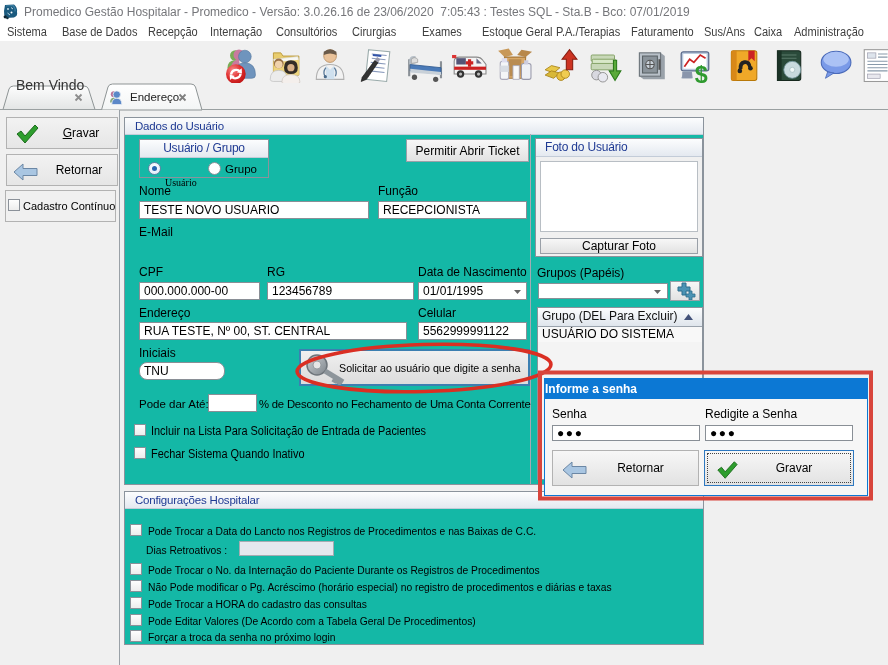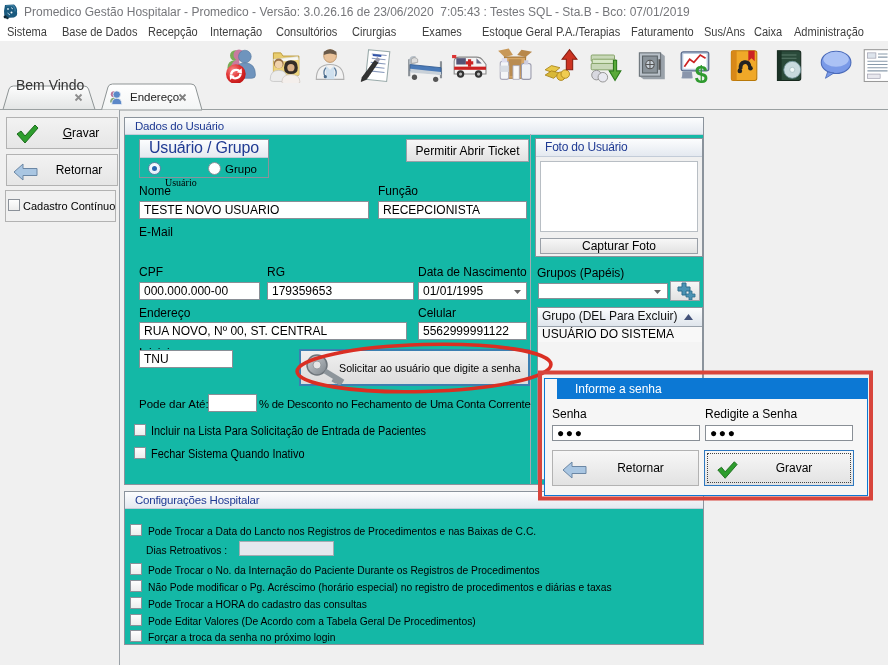--- a/index.html
+++ b/index.html
@@ -241,55 +241,55 @@
 <div class="cb" style="left:8px;top:199px;"></div>
 <div class="lbl" style="left:23px;top:200px;font-size:11px;">Cadastro Contínuo</div>
 
 <div class="grp" style="left:124px;top:117px;width:580px;height:368px;">
   <div class="ghead">Dados do Usuário</div>
 </div>
 
 <div class="abs" style="left:530px;top:134px;width:1px;height:350px;background:#a3abb3;"></div>
 
 <div class="abs" style="left:139px;top:139px;width:130px;height:39px;border:1px solid #8b939c;box-sizing:border-box;">
-  <div style="position:absolute;left:0;top:0;right:0;height:17px;background:linear-gradient(#fcfdfe,#e4e9f0);border-bottom:1px solid #c3ccd8;color:#1f3a93;font-size:16px;line-height:16px;text-align:center;letter-spacing:-0.2px;">Usuário / Grupo</div>
+  <div style="position:absolute;left:0;top:0;right:0;height:17px;background:linear-gradient(#fcfdfe,#e4e9f0);border-bottom:1px solid #c3ccd8;color:#1f3a93;font-size:12px;line-height:16px;text-align:center;letter-spacing:-0.2px;">Usuário / Grupo</div>
 </div>
 <div class="abs" style="left:148px;top:162px;width:13px;height:13px;border-radius:50%;border:1px solid #6a82a5;background:radial-gradient(circle at 50% 40%,#fff 15%,#e8f0fa 60%);box-sizing:border-box;"></div>
 <div class="abs" style="left:152px;top:166px;width:5px;height:5px;border-radius:50%;background:#2765b0;"></div>
 <div class="lbl" style="left:165px;top:177px;font-size:10px;font-family:Liberation Serif, serif;">Usuário</div>
 <div class="abs" style="left:208px;top:162px;width:13px;height:13px;border-radius:50%;border:1px solid #8b9199;background:#fff;box-sizing:border-box;"></div>
 <div class="lbl" style="left:225px;top:163px;font-size:11.5px;">Grupo</div>
 
 <div class="btn" style="left:406px;top:139px;width:123px;height:23px;">Permitir Abrir Ticket</div>
 
 <div class="lbl" style="left:139px;top:184px;">Nome</div>
 <div class="lbl" style="left:378px;top:184px;">Função</div>
 <div class="inp" style="left:139px;top:201px;width:230px;height:18px;">TESTE NOVO USUARIO</div>
 <div class="inp" style="left:378px;top:201px;width:149px;height:18px;">RECEPCIONISTA</div>
 
 <div class="lbl" style="left:139px;top:225px;">E-Mail</div>
 
 <div class="lbl" style="left:139px;top:265px;">CPF</div>
 <div class="lbl" style="left:267px;top:265px;">RG</div>
 <div class="lbl" style="left:418px;top:265px;">Data de Nascimento</div>
 <div class="inp" style="left:139px;top:282px;width:121px;height:18px;">000.000.000-00</div>
-<div class="inp" style="left:267px;top:282px;width:147px;height:18px;">179359653</div>
+<div class="inp" style="left:267px;top:282px;width:147px;height:18px;">123456789</div>
 <div class="inp" style="left:418px;top:282px;width:109px;height:18px;">01/01/1995
   <svg width="7" height="4" viewBox="0 0 7 4" style="position:absolute;right:5px;top:7px">
         <path d="M0 0 L7 0 L3.5 4 Z" fill="#656565"></path>
       </svg>
 </div>
 
 <div class="lbl" style="left:139px;top:306px;">Endereço</div>
 <div class="lbl" style="left:418px;top:306px;">Celular</div>
-<div class="inp" style="left:139px;top:322px;width:268px;height:18px;">RUA NOVO, Nº 00, ST. CENTRAL</div>
+<div class="inp" style="left:139px;top:322px;width:268px;height:18px;">RUA TESTE, Nº 00, ST. CENTRAL</div>
 <div class="inp" style="left:418px;top:322px;width:109px;height:18px;">5562999991122</div>
 
 <div class="lbl" style="left:139px;top:346px;">Iniciais</div>
-<div class="inp" style="left:139px;top:350px;width:94px;height:18px;">TNU</div>
+<div class="inp" style="left:139px;top:362px;width:86px;height:18px;border-radius:8px;">TNU</div>
 
 <div class="abs" style="left:299px;top:349px;width:231px;height:37px;border:2px solid #3c7fb1;background:linear-gradient(#f0f0f0,#dcdcdc);box-sizing:border-box;display:flex;align-items:center;justify-content:center;">
   <svg width="43" height="33" viewBox="0 0 43 33" style="position:absolute;left:3px;top:1px">
     <defs>
           <linearGradient id="keyg" x1="0" y1="0" x2="1" y2="1">
             <stop offset="0" stop-color="#cdd2d6"></stop>
             <stop offset="1" stop-color="#7e858b"></stop>
           </linearGradient>
         </defs>
     <circle cx="13" cy="13" r="10" fill="url(#keyg)" stroke="#6d747a" stroke-width="1.5"></circle>
@@ -347,21 +347,21 @@
 <div class="cb" style="left:130px;top:580px;"></div>
 <div class="sm" style="left:148px;top:580px;">Não Pode modificar o Pg. Acréscimo (horário especial) no registro de procedimentos e diárias e taxas</div>
 <div class="cb" style="left:130px;top:597px;"></div>
 <div class="sm" style="left:148px;top:597px;">Pode Trocar a HORA do cadastro das consultas</div>
 <div class="cb" style="left:130px;top:614px;"></div>
 <div class="sm" style="left:148px;top:614px;">Pode Editar Valores (De Acordo com a Tabela Geral De Procedimentos)</div>
 <div class="cb" style="left:130px;top:630px;"></div>
 <div class="sm" style="left:148px;top:630px;">Forçar a troca da senha no próximo login</div>
 
 <div class="abs" style="left:544px;top:378px;width:324px;height:118px;background:#f6f6f6;border:1px solid #0c78d4;box-sizing:border-box;">
-  <div style="position:absolute;left:0;top:0;right:0;height:20px;background:#0c78d4;color:#fff;font-size:12px;font-weight:normal;line-height:20px;padding-left:18px;margin-left:12px;">Informe a senha</div>
+  <div style="position:absolute;left:0;top:0;right:0;height:20px;background:#0c78d4;color:#fff;font-size:12px;font-weight:bold;line-height:20px;padding-left:0;">Informe a senha</div>
   <div class="lbl" style="left:7px;top:28px;">Senha</div>
   <div class="lbl" style="left:160px;top:28px;">Redigite a Senha</div>
   <div class="inp" style="left:7px;top:46px;width:148px;height:16px;font-weight:bold;letter-spacing:1.6px;font-size:12px;">●●●</div>
   <div class="inp" style="left:160px;top:46px;width:148px;height:16px;font-weight:bold;letter-spacing:1.6px;font-size:12px;">●●●</div>
   <div class="btn" style="left:7px;top:71px;width:147px;height:36px;border:1px solid #b2b2b2;">
     <svg width="26" height="22" viewBox="0 0 26 22" style="position:absolute;left:9px;top:8px">
           <path d="M1 11 L10 3 L10 7.5 L24 7.5 L24 14.5 L10 14.5 L10 19 Z" fill="#a9c6e2" stroke="#6b87a5" stroke-width="1"></path>
         </svg>
     <span style="margin-left:30px">Retornar</span>
   </div>

